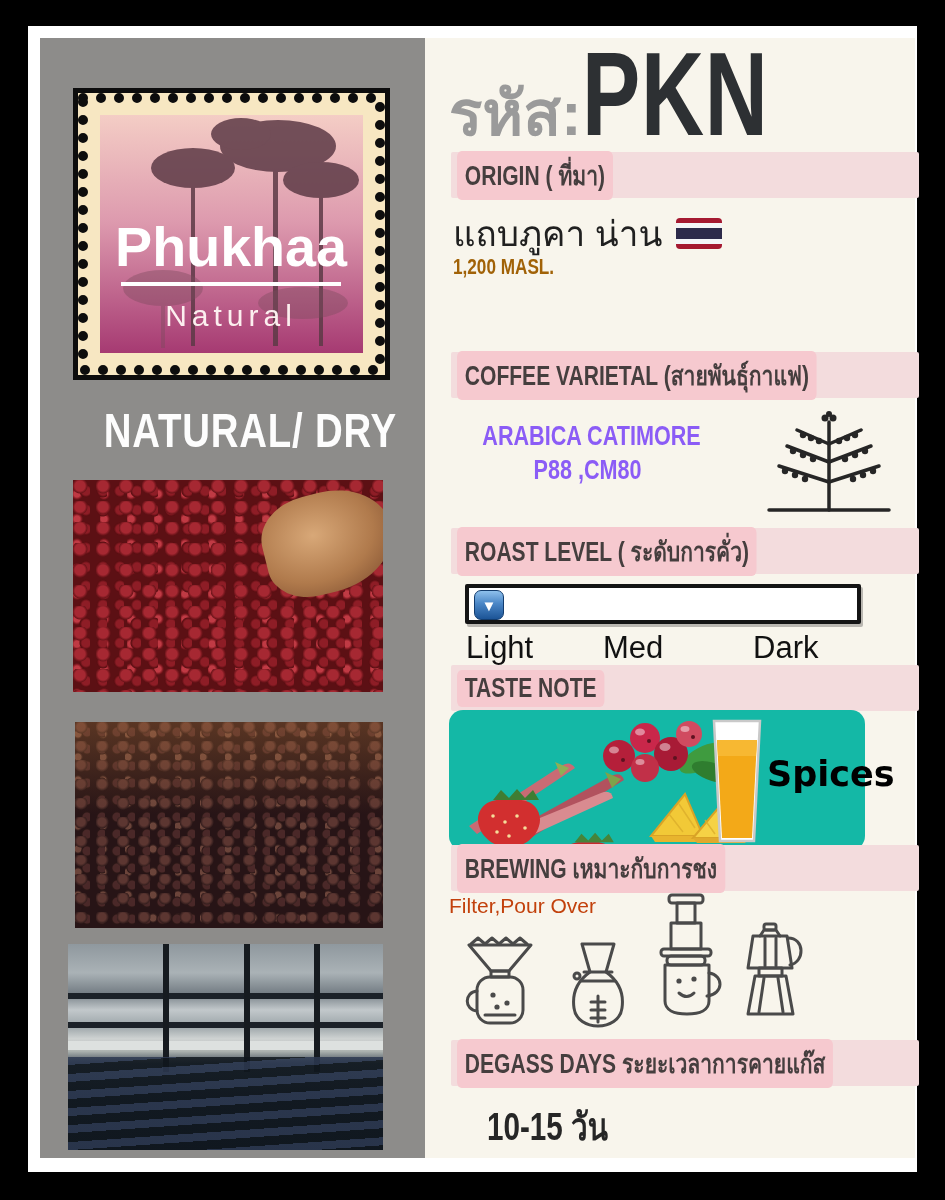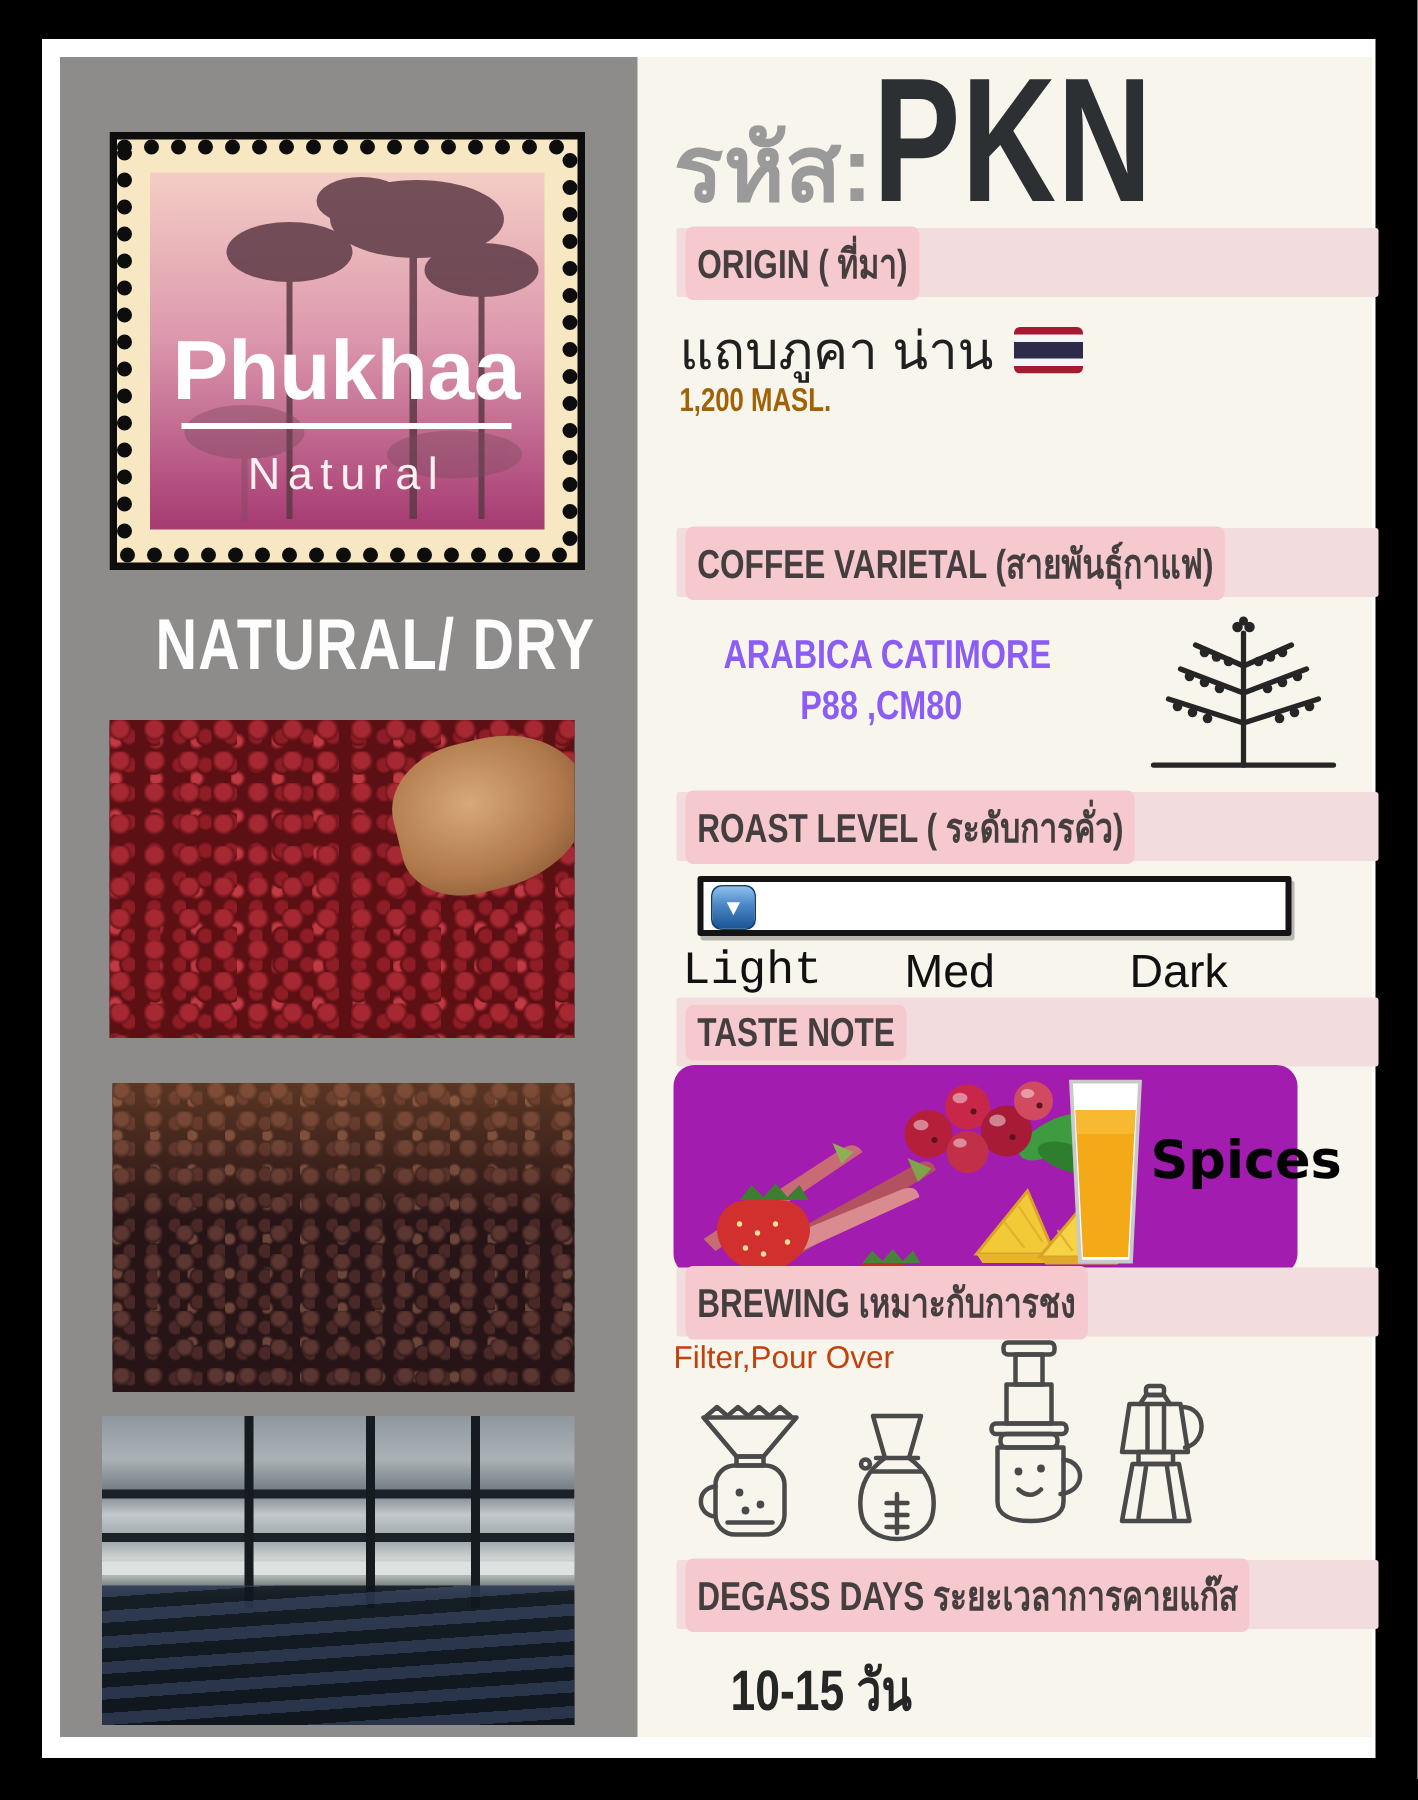--- a/index.html
+++ b/index.html
@@ -77,21 +77,21 @@
 
   .slider-track{position:absolute;left:40px;top:546px;width:388px;height:32px;background:#fff;
     border:4px solid #141414;border-radius:2px;box-shadow:2px 3px 0 rgba(0,0,0,.25);}
   .slider-marker{position:absolute;left:5px;top:2px;width:28px;height:28px;border-radius:7px;
     background:linear-gradient(180deg,#8ec0ec 0%,#4a86c6 45%,#1c5496 100%);
     border:1px solid #123c6e;display:flex;align-items:center;justify-content:center;
     color:#fff;font-size:15px;line-height:1;}
   .roast-labels{position:absolute;left:30px;top:592px;width:400px;font-size:31px;color:#111;}
   .roast-labels span{position:absolute;top:0;}
 
-  .fruit-panel{position:absolute;left:24px;top:672px;width:416px;height:140px;background:#a21caf;border-radius:14px;}
+  .fruit-panel{position:absolute;left:24px;top:672px;width:416px;height:140px;background:#14b8a6;border-radius:14px;}
   .spices{position:absolute;left:318px;top:44px;font-size:35px;font-weight:bold;color:#000;
     font-family:"DejaVu Sans", sans-serif;}
 
   .methods{position:absolute;left:24px;top:856px;font-size:21px;color:#c2410c;}
   .brew-icon{position:absolute;}
   .degass-value{position:absolute;left:62px;top:1058px;font-size:38px;color:#262626;}
 </style>
 </head>
 <body>
 
@@ -222,21 +222,21 @@
 
     <div class="banner" style="top:490px;text-align:center;">
       <span class="hl cond">ROAST LEVEL ( ระดับการคั่ว)</span>
     </div>
     <div class="slider-track">
       <div class="slider-marker">
         <span>▼</span>
       </div>
     </div>
     <div class="roast-labels">
-      <span style="left:0;font-family:Liberation Mono, monospace;">Light</span>
+      <span style="left:11px;">Light</span>
       <span style="left:148px;">Med</span>
       <span style="left:298px;">Dark</span>
     </div>
 
     <div class="banner" style="top:627px;">
       <span class="hl cond">TASTE NOTE</span>
     </div>
     <div class="fruit-panel">
 
       <svg style="position:absolute;left:2px;top:38px;" width="185" height="100" viewBox="0 0 185 100">

